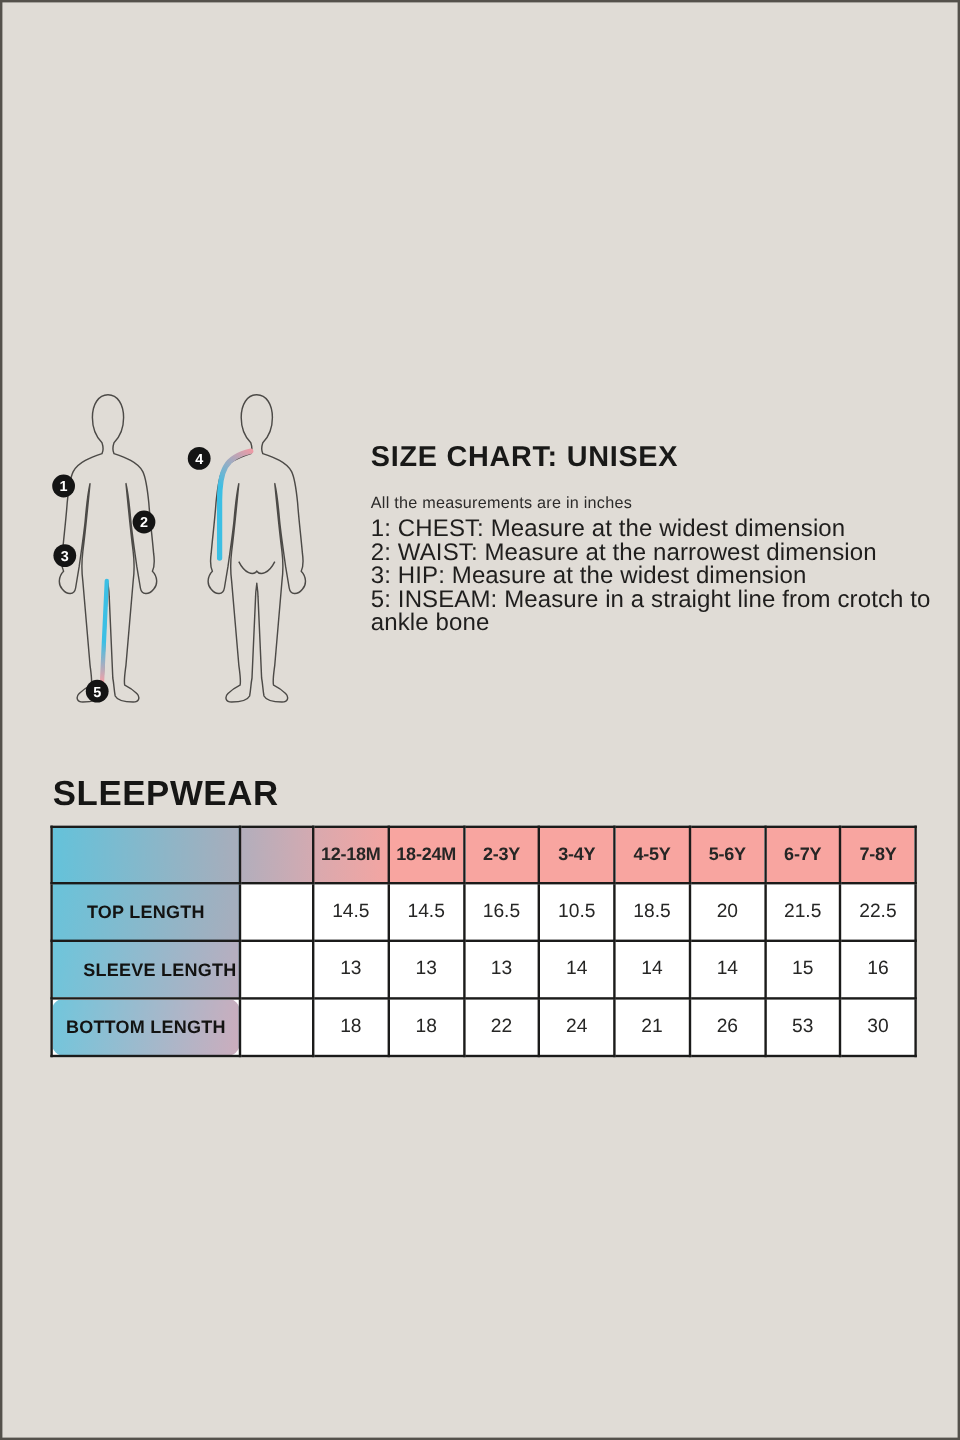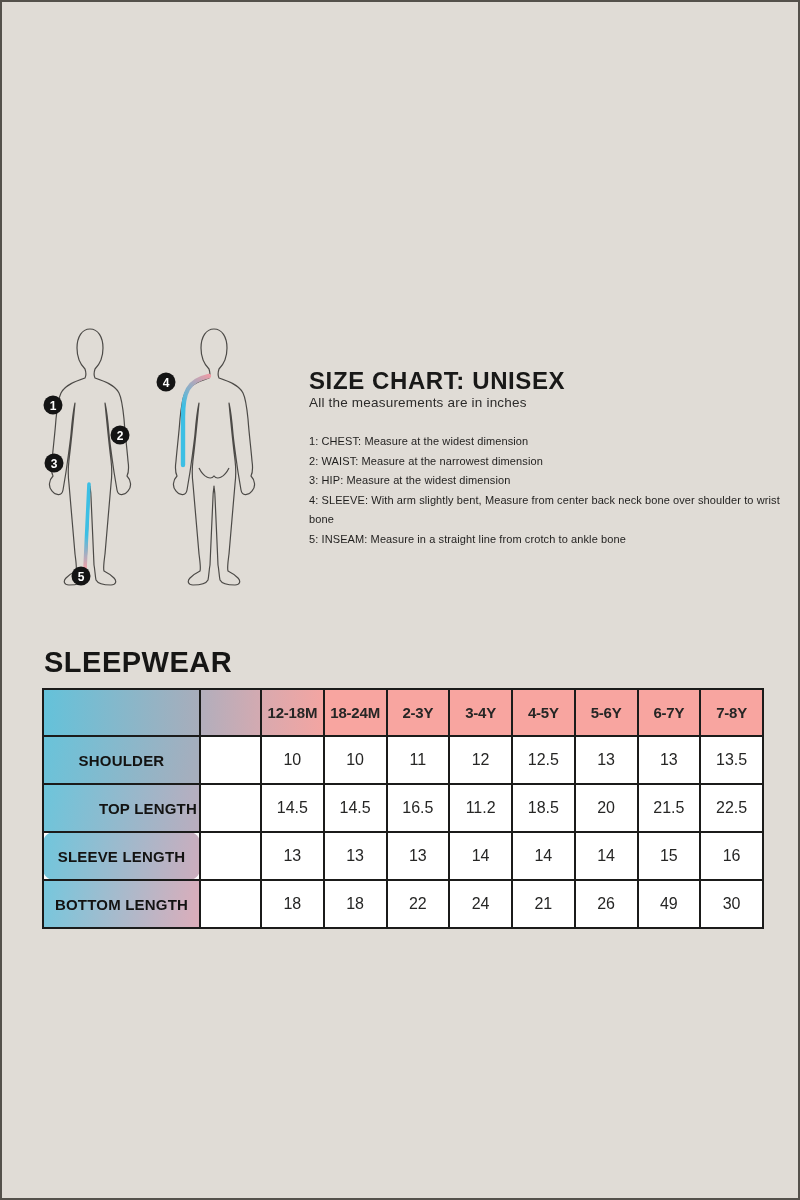--- a/index.html
+++ b/index.html
@@ -16,25 +16,25 @@
   }
 
   
   .figures{position:absolute;left:30px;top:300px;width:240px;height:300px;}
 
   
   .title-block{position:absolute;left:307px;top:365px;width:470px;}
   .page-title{
     margin:0;font-size:24px;font-weight:bold;letter-spacing:.6px;color:#191918;
   }
-  .units-note{margin-top:0;font-size:13.5px;color:#2c2b2a;letter-spacing:.2px;}
+  .units-note{margin-top:16px;font-size:13.5px;color:#2c2b2a;letter-spacing:.2px;}
 
   .instructions{
     position:absolute;left:307px;top:430px;width:478px;
-    font-size:11px;line-height:19.6px;color:#1f1e1d;letter-spacing:.1px;
+    font-size:20px;line-height:19.6px;color:#1f1e1d;letter-spacing:.1px;
   }
 
   
   .section-title{
     position:absolute;left:42px;top:644px;margin:0;
     font-size:29px;font-weight:bold;letter-spacing:.5px;color:#161615;
   }
 
   table.size-table{
     position:absolute;left:40px;top:686px;width:720px;
@@ -133,21 +133,20 @@
 
   <div class="title-block">
     <h1 class="page-title">SIZE CHART: UNISEX</h1>
     <div class="units-note">All the measurements are in inches</div>
   </div>
 
   <div class="instructions" id="instructions">
       <div class="instr-line">1: CHEST: Measure at the widest dimension</div>
       <div class="instr-line">2: WAIST: Measure at the narrowest dimension</div>
       <div class="instr-line">3: HIP: Measure at the widest dimension</div>
-      <div class="instr-line">4: SLEEVE: With arm slightly bent, Measure from center back neck bone over shoulder to wrist bone</div>
       <div class="instr-line">5: INSEAM: Measure in a straight line from crotch to ankle bone</div>
     </div>
 
   <h2 class="section-title">SLEEPWEAR</h2>
 
   <table class="size-table">
     <colgroup>
       <col style="width:157px">
         <col style="width:61px">
       <col style="width:62.75px">
@@ -168,38 +167,26 @@
           <th>2-3Y</th>
           <th>3-4Y</th>
           <th>4-5Y</th>
           <th>5-6Y</th>
           <th>6-7Y</th>
           <th>7-8Y</th>
         </tr>
       </thead>
     <tbody id="size-table-body">
         <tr>
-          <th>SHOULDER</th>
-          <td class="empty-cell"></td>
-          <td>10</td>
-          <td>10</td>
-          <td>11</td>
-          <td>12</td>
-          <td>12.5</td>
-          <td>13</td>
-          <td>13</td>
-          <td>13.5</td>
-        </tr>
-        <tr>
           <th>TOP LENGTH</th>
           <td class="empty-cell"></td>
           <td>14.5</td>
           <td>14.5</td>
           <td>16.5</td>
-          <td>11.2</td>
+          <td>10.5</td>
           <td>18.5</td>
           <td>20</td>
           <td>21.5</td>
           <td>22.5</td>
         </tr>
         <tr>
           <th>SLEEVE LENGTH</th>
           <td class="empty-cell"></td>
           <td>13</td>
           <td>13</td>
@@ -212,19 +199,19 @@
         </tr>
         <tr>
           <th>BOTTOM LENGTH</th>
           <td class="empty-cell"></td>
           <td>18</td>
           <td>18</td>
           <td>22</td>
           <td>24</td>
           <td>21</td>
           <td>26</td>
-          <td>49</td>
+          <td>53</td>
           <td>30</td>
         </tr>
       </tbody>
   </table>
 
 </div>
 
 </body></html>

